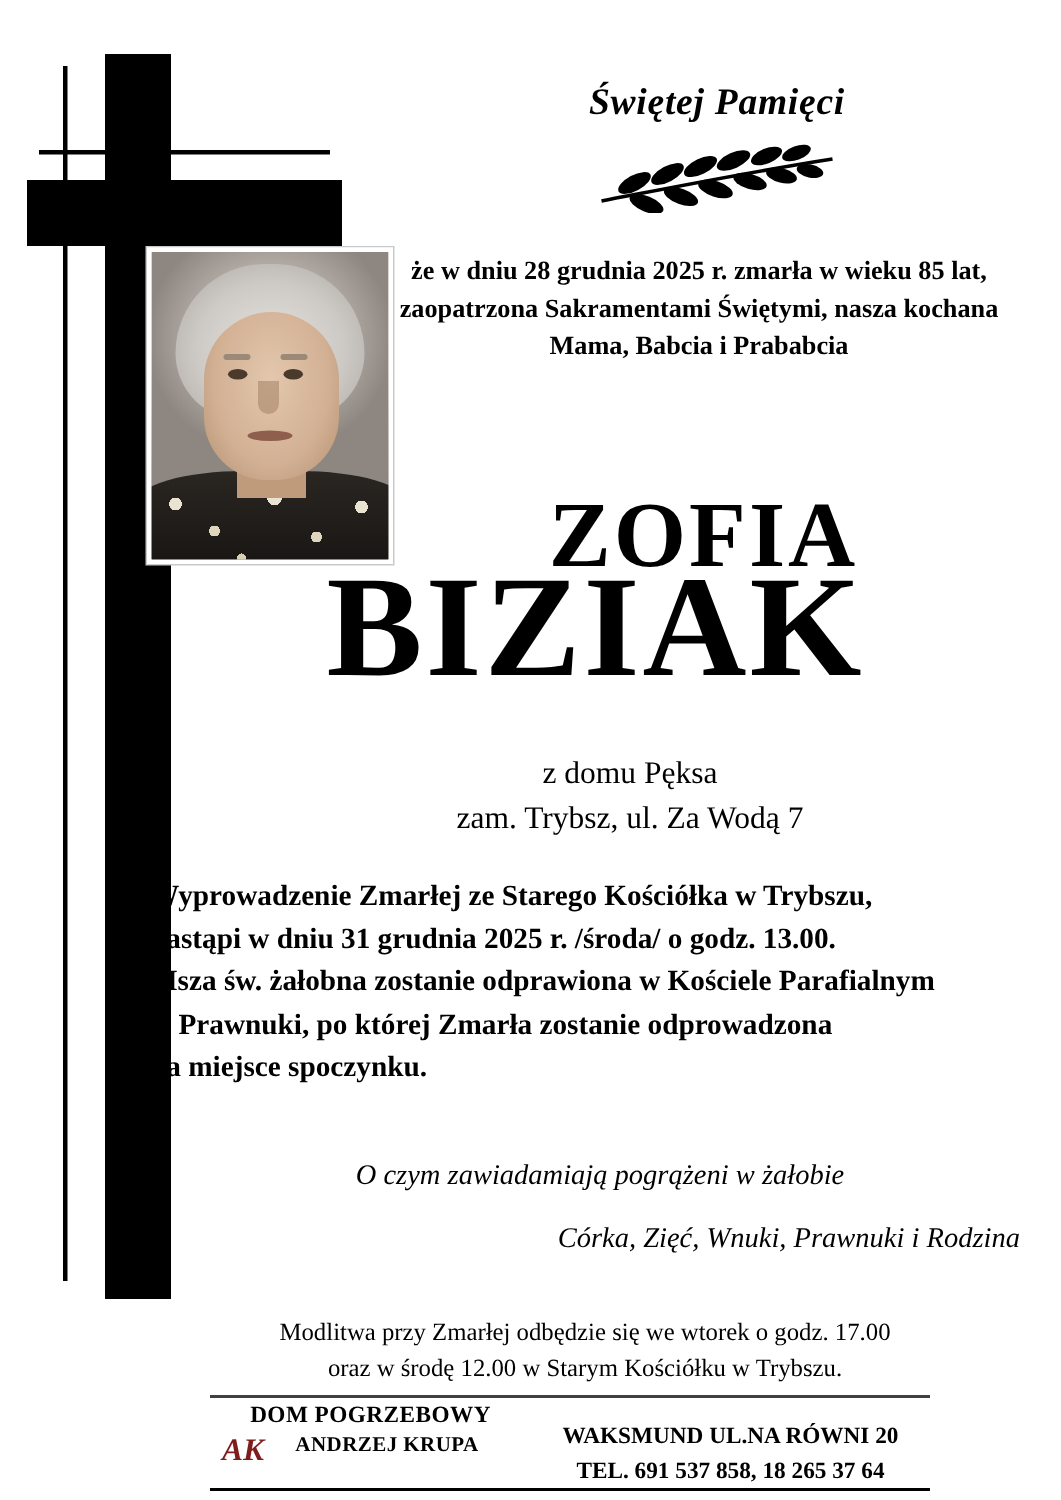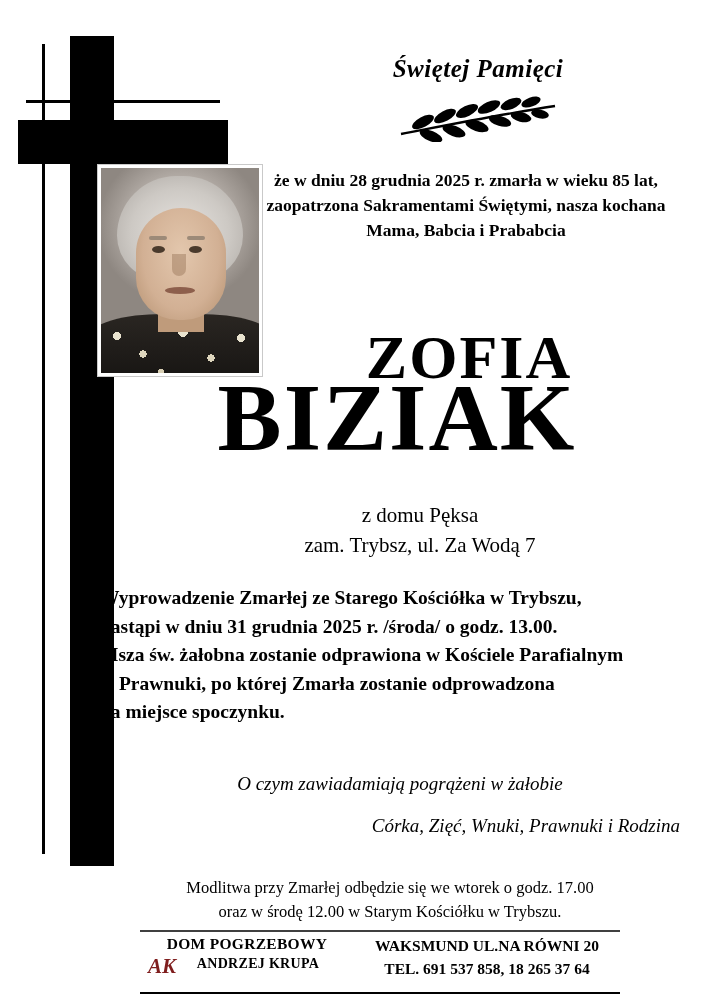--- a/index.html
+++ b/index.html
@@ -311,20 +311,21 @@
   }
   .footer-right {
     flex: 1;
     padding-top: 5px;
     box-sizing: border-box;
   }
   .footer-addr {
     text-align: center;
     font-weight: bold;
     font-size: 15.5px;
+    margin-top: 12px;
   }
   .footer-tel {
     text-align: center;
     font-weight: bold;
     font-size: 15.5px;
     margin-top: 5px;
   }
 </style>
 </head>
 <body>

